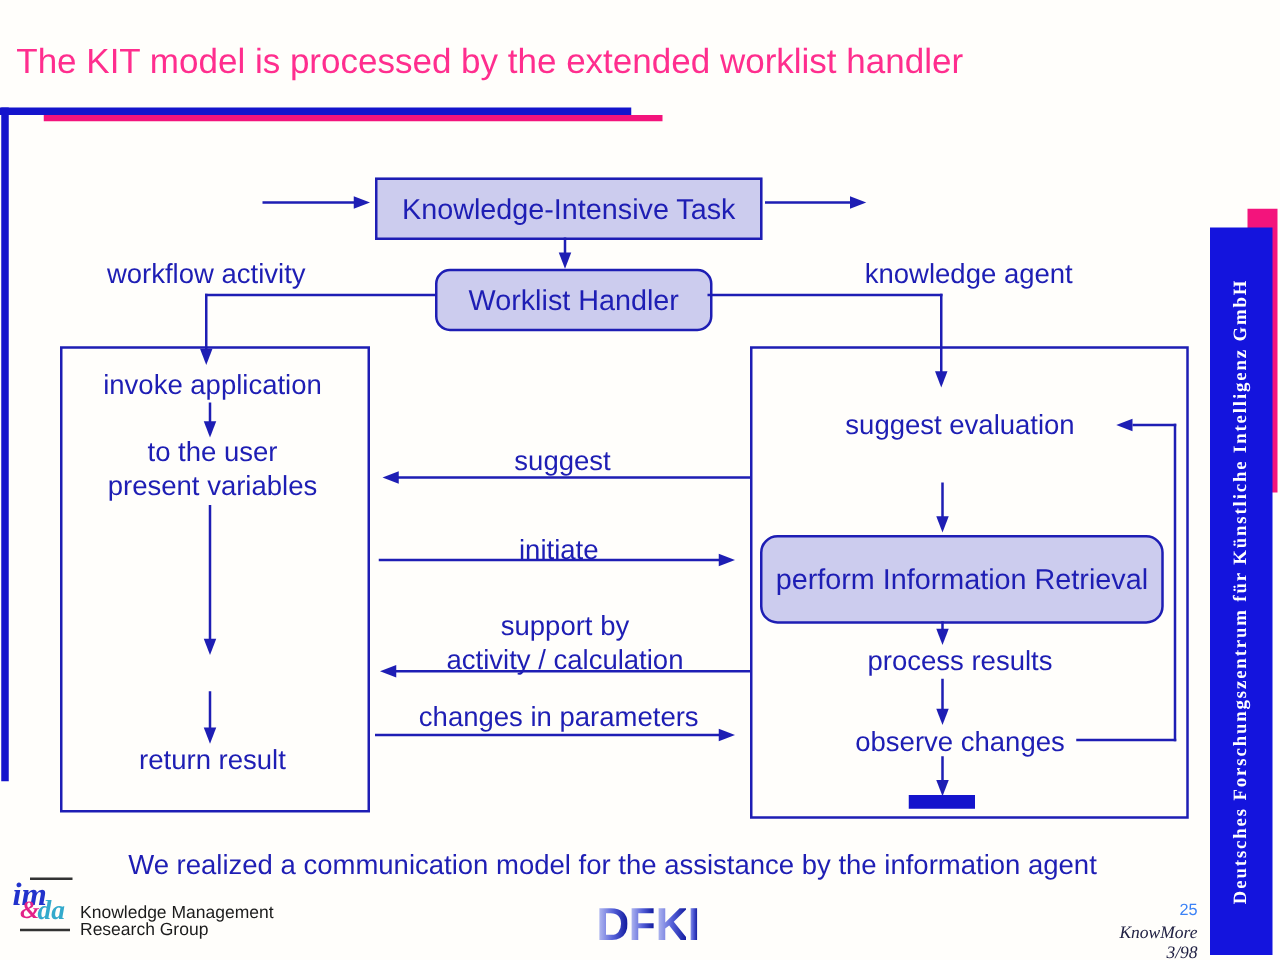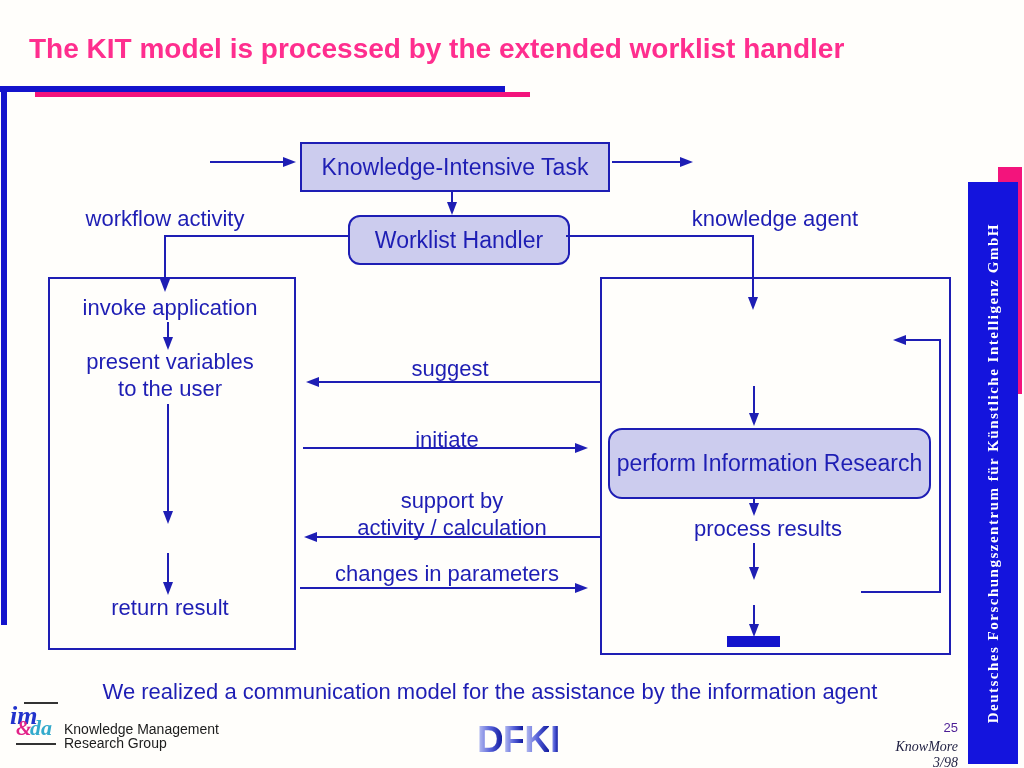--- a/index.html
+++ b/index.html
@@ -4,21 +4,21 @@
 <style>
   :root{
     --title-pink:#ff2e8e; --accent-pink:#f3147c; --bar-blue:#1414cc;
     --sidebar-blue:#1414dd; --line-blue:#1e1eb4; --box-fill:#ccccee; --footer-text:#1c1c1c;
   }
   html,body{margin:0;padding:0;background:#ffffff;}
   #slide{position:relative;width:1024px;height:768px;background:#fffefb;overflow:hidden;
          font-family:"Liberation Sans",sans-serif;}
   .abs{position:absolute;}
   
-  .title{left:13px;top:33px;width:980px;font-size:28px;font-weight:bold;color:var(--title-pink);white-space:nowrap;margin-left:16px;}
+  .title{left:13px;top:33px;width:980px;font-size:28px;font-weight:normal;color:var(--title-pink);white-space:nowrap;}
   .blue-rule{left:0;top:86px;width:505px;height:6px;background:var(--bar-blue);}
   .pink-rule{left:35px;top:92px;width:495px;height:5px;background:var(--accent-pink);}
   .edge-line{left:1px;top:86px;width:6px;height:539px;background:var(--bar-blue);}
   
   .hl{position:absolute;height:2px;background:var(--line-blue);}
   .vl{position:absolute;width:2px;background:var(--line-blue);}
   .tri{position:absolute;width:0;height:0;}
   .tri.r{border-top:5px solid transparent;border-bottom:5px solid transparent;border-left:13px solid var(--line-blue);}
   .tri.l{border-top:5px solid transparent;border-bottom:5px solid transparent;border-right:13px solid var(--line-blue);}
   .tri.d{border-left:5px solid transparent;border-right:5px solid transparent;border-top:13px solid var(--line-blue);}
@@ -40,21 +40,21 @@
   .imda{left:10px;top:699px;width:52px;height:48px;font-family:"Liberation Serif",serif;font-style:italic;font-weight:bold;}
   .imda .im{position:absolute;left:0;top:2px;font-size:26px;color:#2233cc;}
   .imda .amp{position:absolute;left:6px;top:18px;font-size:20px;color:#e22288;}
   .imda .da{position:absolute;left:20px;top:16px;font-size:22px;color:#33aacc;}
   .imda .tline{position:absolute;left:14px;top:3px;width:34px;height:2px;background:#333;}
   .imda .bline{position:absolute;left:6px;top:44px;width:40px;height:2px;background:#333;}
   .dfki{left:477px;top:720px;width:90px;height:42px;display:flex;gap:1px;align-items:flex-start;}
   .dfki span{font-weight:bold;font-size:37px;line-height:40px;letter-spacing:-2px;
       background:linear-gradient(90deg,#c3c9f4 0%,#5560d8 55%,#111a9e 100%);
       -webkit-background-clip:text;background-clip:text;color:transparent;}
-  .pagenum{left:890px;top:720px;width:68px;font-size:13px;color:#4c1d95;text-align:right;}
+  .pagenum{left:890px;top:720px;width:68px;font-size:13px;color:#3b82f6;text-align:right;}
   .stamp{left:868px;top:739px;width:90px;font-size:14px;color:#222244;text-align:right;
          font-family:"Liberation Serif",serif;font-style:italic;}
 </style>
 </head>
 <body>
 
 <div id="slide">
 
   <div class="abs title">The KIT model is processed by the extended worklist handler</div>
   <div class="abs blue-rule"></div>
@@ -82,42 +82,44 @@
   <div class="tri d" style="left:160px;top:279px;"></div>
   <div class="hl" style="left:566px;top:235px;width:188px;"></div>
   <div class="vl" style="left:752px;top:235px;height:63px;"></div>
   <div class="tri d" style="left:748px;top:297px;"></div>
 
   <div class="frame" style="left:48px;top:277px;width:244px;height:369px;"></div>
   <div class="dtext" style="left:48px;top:295px;width:244px;">invoke application</div>
   <div class="vl" style="left:167px;top:322px;height:16px;"></div>
   <div class="tri d" style="left:163px;top:337px;"></div>
   <div class="dtext" style="left:48px;top:348px;width:244px;">
+    <span>to the user</span>
     <span>present variables</span>
-    <span>to the user</span>
   </div>
   <div class="vl" style="left:167px;top:404px;height:108px;"></div>
   <div class="tri d" style="left:163px;top:511px;"></div>
   <div class="vl" style="left:167px;top:553px;height:30px;"></div>
   <div class="tri d" style="left:163px;top:582px;"></div>
   <div class="dtext" style="left:48px;top:595px;width:244px;">return result</div>
 
   <div class="frame" style="left:600px;top:277px;width:347px;height:374px;"></div>
   <div class="dtext" style="left:602px;top:326px;width:332px;">
+    <span>suggest evaluation</span>
   </div>
   <div class="vl" style="left:753px;top:386px;height:28px;"></div>
   <div class="tri d" style="left:749px;top:413px;"></div>
   <div class="node" style="left:608px;top:428px;width:319px;height:67px;border-radius:14px;">
-    <span>perform Information Research</span>
+    <span>perform Information Retrieval</span>
   </div>
   <div class="vl" style="left:753px;top:497px;height:8px;"></div>
   <div class="tri d" style="left:749px;top:503px;"></div>
   <div class="dtext" style="left:602px;top:516px;width:332px;">process results</div>
   <div class="vl" style="left:753px;top:543px;height:26px;"></div>
   <div class="tri d" style="left:749px;top:567px;"></div>
+  <div class="dtext" style="left:602px;top:581px;width:332px;">observe changes</div>
   <div class="vl" style="left:753px;top:605px;height:20px;"></div>
   <div class="tri d" style="left:749px;top:624px;"></div>
   <div class="abs" style="left:727px;top:636px;width:53px;height:11px;background:var(--bar-blue);"></div>
 
   <div class="hl" style="left:861px;top:591px;width:80px;"></div>
   <div class="vl" style="left:939px;top:339px;height:254px;"></div>
   <div class="hl" style="left:906px;top:339px;width:35px;"></div>
   <div class="tri l" style="left:893px;top:335px;"></div>
 
   <div class="dtext" style="left:350px;top:356px;width:200px;">suggest</div>

